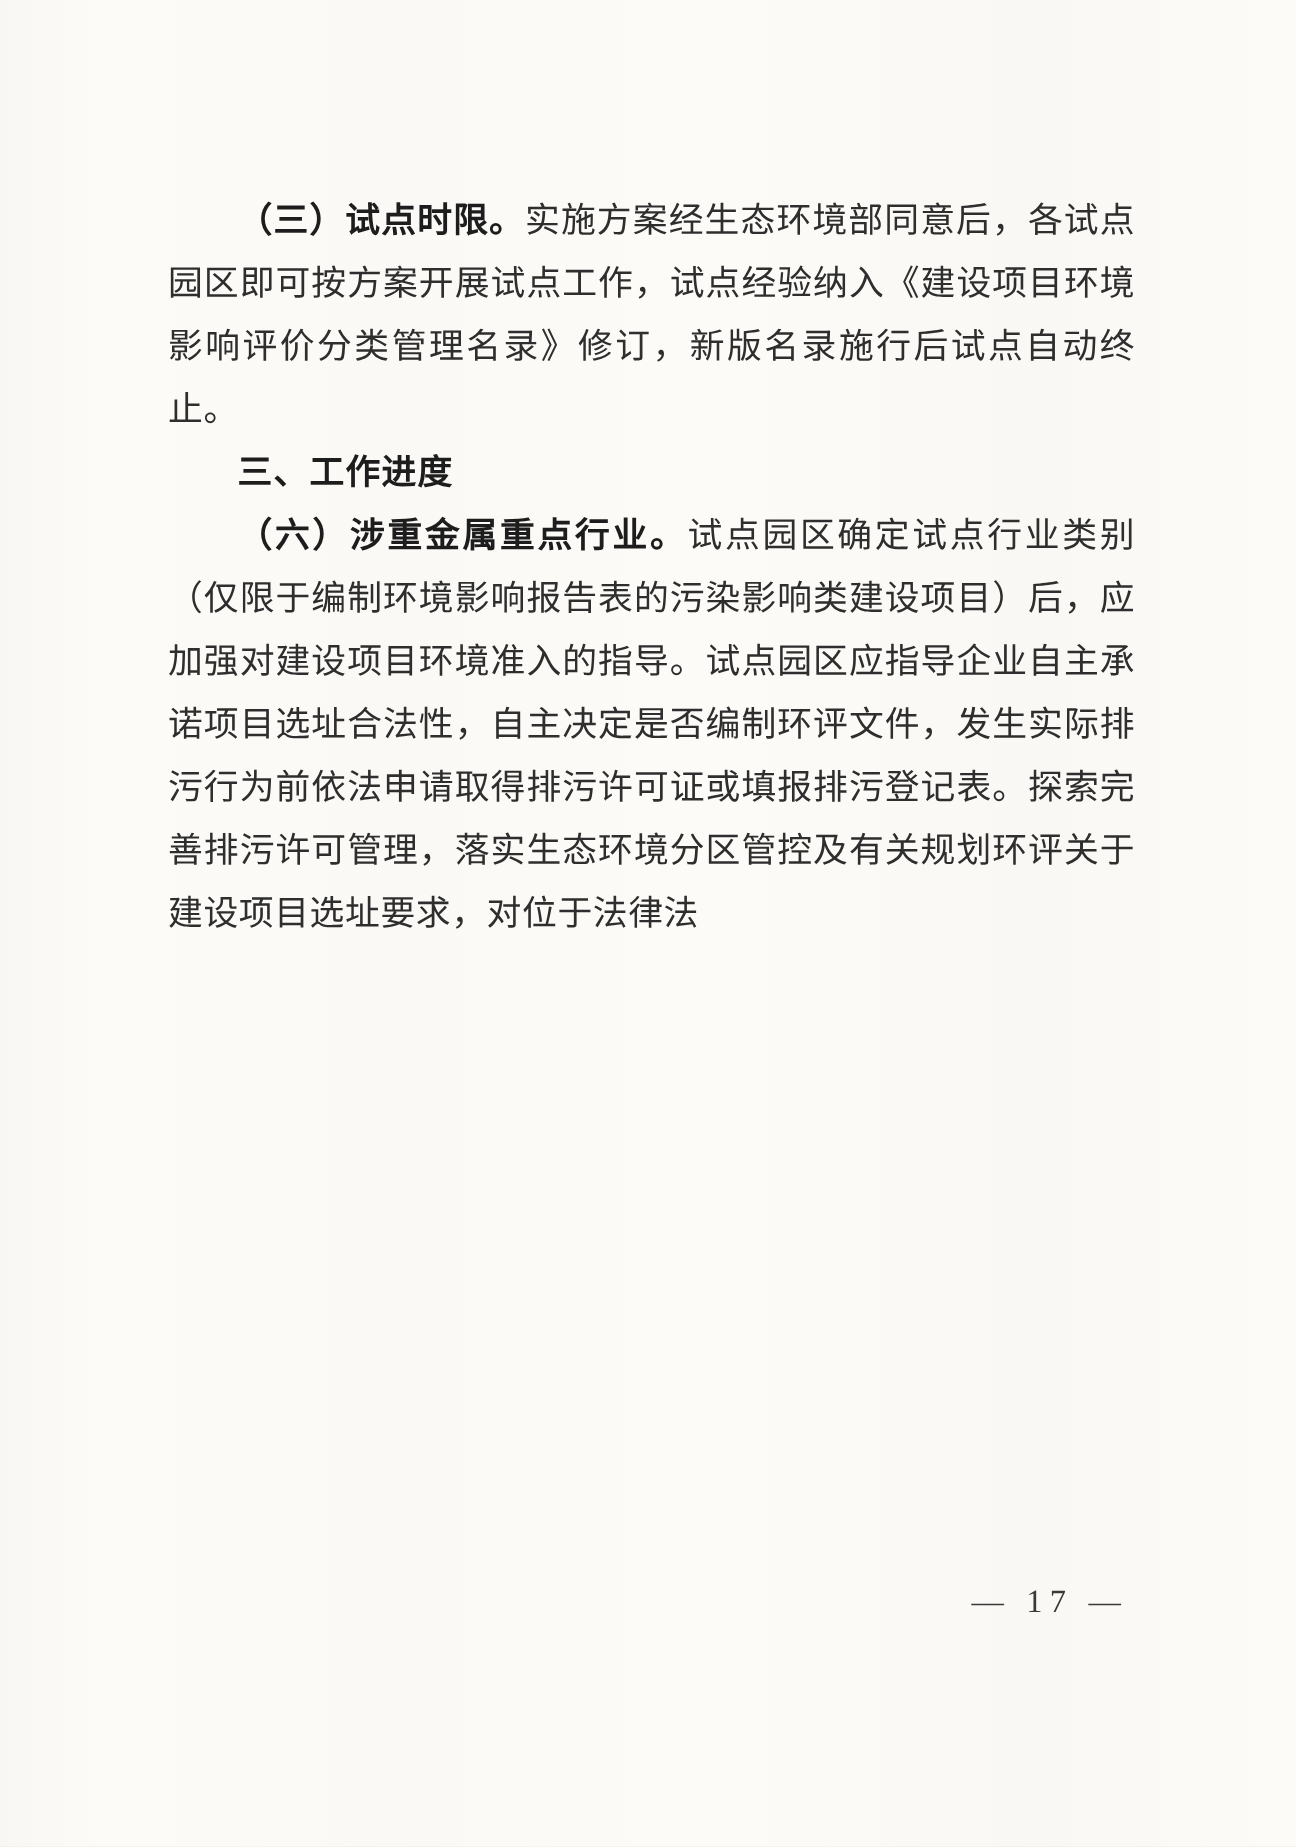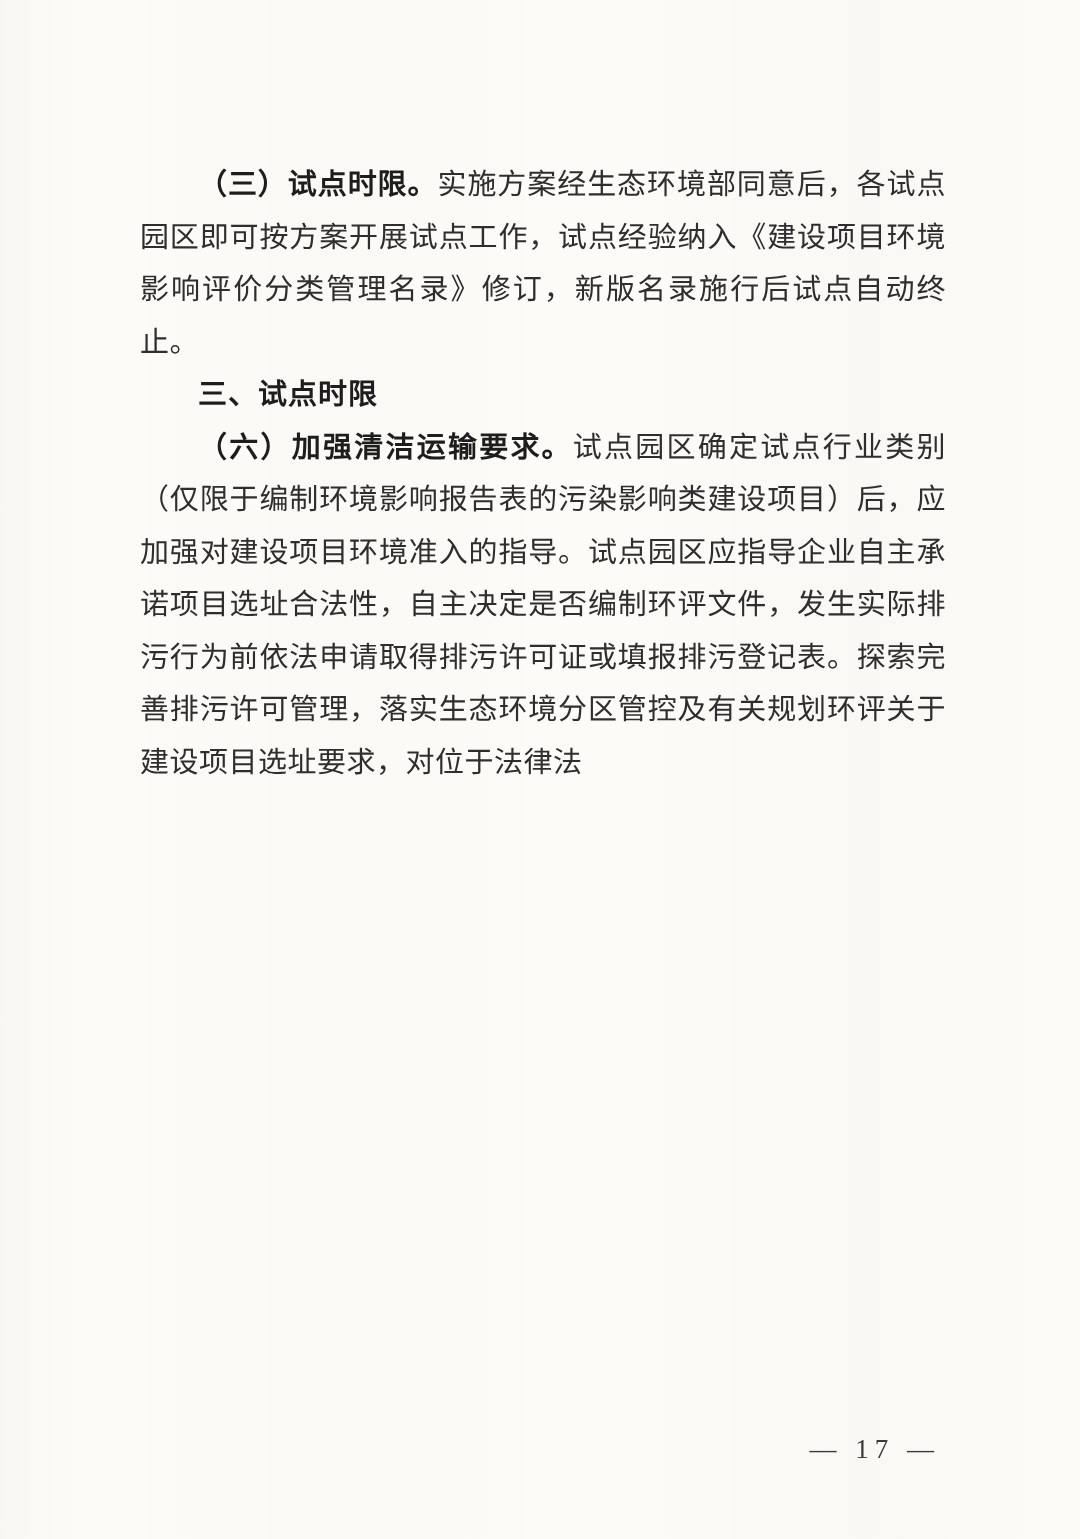--- a/index.html
+++ b/index.html
@@ -48,31 +48,31 @@
     font-weight: bold;
     font-family: "Liberation Sans", "DejaVu Sans", sans-serif;
     letter-spacing: 1px;
   }
   .content strong.lead {
     font-weight: bold;
     color: #1d1d1d;
   }
   .page-footer {
     position: absolute;
-    top: 1434px;
+    top: 1319px;
     right: 140px;
     font-size: 27px;
     letter-spacing: 6px;
     color: #3a3a3a;
     font-family: "Liberation Serif", "DejaVu Serif", serif;
   }
 </style>
 </head>
 <body>
 
 <div class="page">
   <div class="content">
       <p class="body"><strong class="lead">（三）试点时限。</strong><span>实施方案经生态环境部同意后，各试点园区即可按方案开展试点工作，试点经验纳入《建设项目环境影响评价分类管理名录》修订，新版名录施行后试点自动终止。</span></p>
-      <p class="heading"><strong class="lead">三、试点时限</strong></p>
-      <p class="body"><strong class="lead">（六）加强清洁运输要求。</strong><span>试点园区确定试点行业类别（仅限于编制环境影响报告表的污染影响类建设项目）后，应加强对建设项目环境准入的指导。试点园区应指导企业自主承诺项目选址合法性，自主决定是否编制环评文件，发生实际排污行为前依法申请取得排污许可证或填报排污登记表。探索完善排污许可管理，落实生态环境分区管控及有关规划环评关于建设项目选址要求，对位于法律法</span></p>
+      <p class="heading"><strong class="lead">三、工作进度</strong></p>
+      <p class="body"><strong class="lead">（六）涉重金属重点行业。</strong><span>试点园区确定试点行业类别（仅限于编制环境影响报告表的污染影响类建设项目）后，应加强对建设项目环境准入的指导。试点园区应指导企业自主承诺项目选址合法性，自主决定是否编制环评文件，发生实际排污行为前依法申请取得排污许可证或填报排污登记表。探索完善排污许可管理，落实生态环境分区管控及有关规划环评关于建设项目选址要求，对位于法律法</span></p>
     </div>
   <div class="page-footer">— 17 —</div>
 </div>
 
 </body></html>

